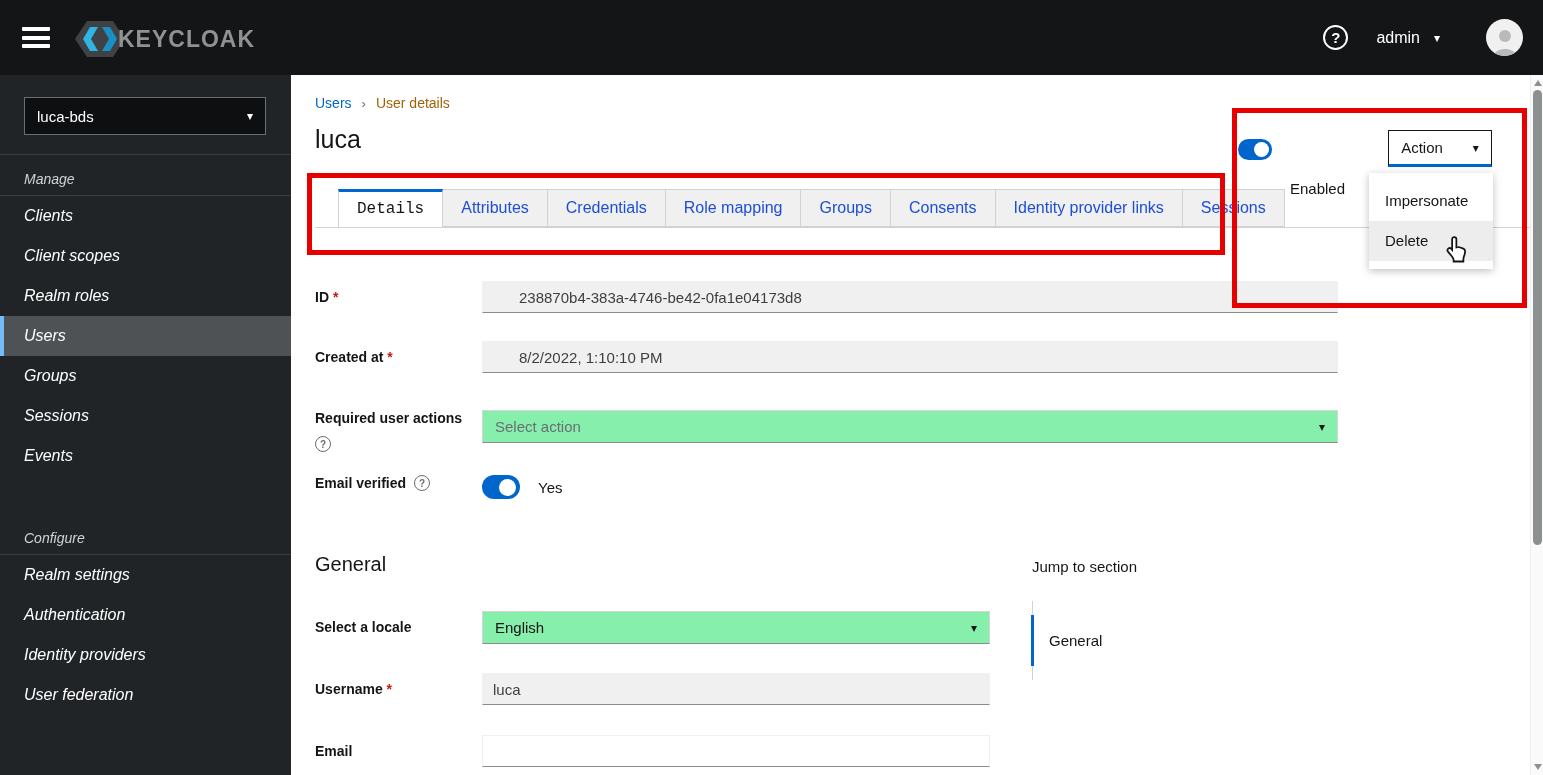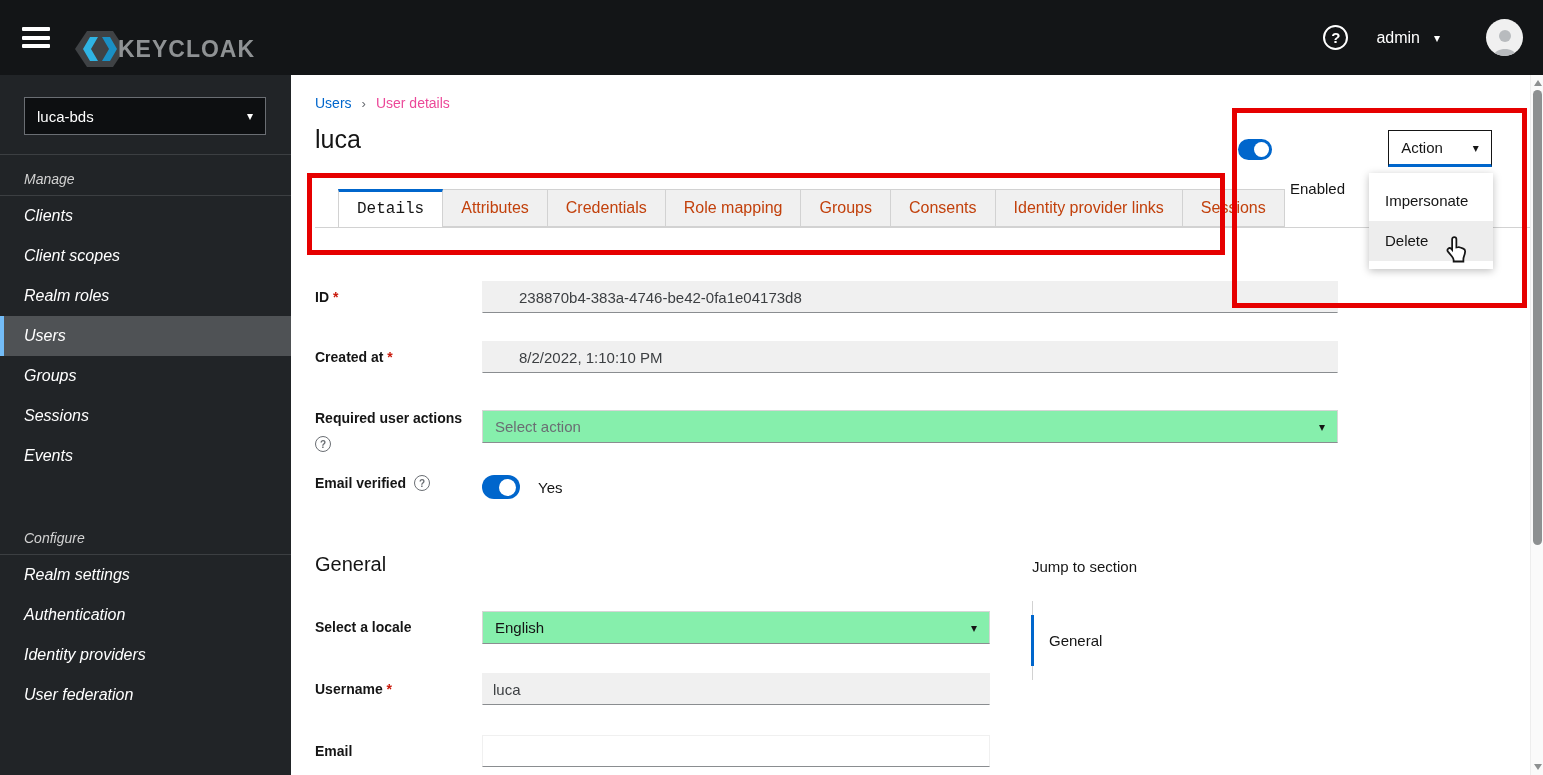--- a/index.html
+++ b/index.html
@@ -3,21 +3,21 @@
 <meta charset="utf-8">
 <style>
   * { margin:0; padding:0; box-sizing:border-box; }
   html,body { font-family:"Liberation Sans", sans-serif; }
   .screen { position:relative; width:1543px; height:775px; background:#fff; overflow:hidden; }
 
   
   .header { position:absolute; left:0; top:0; width:1543px; height:75px; background:#131517; z-index:10; }
   .hamburger { position:absolute; left:22px; top:27px; width:28px; height:21px; display:flex; flex-direction:column; justify-content:space-between; cursor:pointer; }
   .hamburger span { display:block; height:4px; background:#fff; border-radius:1px; }
-  .brand { position:absolute; left:74px; top:27px; display:flex; align-items:center; }
+  .brand { position:absolute; left:74px; top:17px; display:flex; align-items:center; }
   .brand-text { font-size:23px; font-weight:bold; letter-spacing:1px; color:#8f9294; margin-left:-8px; }
   .hdr-right { position:absolute; right:20px; top:0; height:75px; display:flex; align-items:center; gap:28px; }
   .help-circle { width:25px; height:25px; border:2px solid #fff; border-radius:50%; color:#fff; font-size:15px; font-weight:bold; display:flex; align-items:center; justify-content:center; }
   .hdr-user { display:flex; align-items:center; gap:14px; color:#fff; font-size:16px; }
   .caret-w { font-size:12px; color:#fff; }
   .avatar { width:37px; height:37px; border-radius:50%; background:#f0f0f0; overflow:hidden; display:flex; align-items:flex-end; justify-content:center; margin-left:18px; }
 
   
   .sidebar { position:absolute; left:0; top:75px; width:291px; height:700px; background:#212427; z-index:5; }
   .realm-box { position:absolute; left:24px; top:22px; width:242px; height:38px; background:#0d0f11; border:1px solid #6a6e73; color:#fff; font-size:15px; display:flex; align-items:center; justify-content:space-between; padding:0 12px; cursor:pointer; }
@@ -26,35 +26,35 @@
   .nav-title { padding:8px 0 8px 24px; color:#d2d2d2; font-size:14px; border-bottom:1px solid #3c3f42; }
   .nav-item { height:40px; line-height:40px; padding-left:24px; color:#fff; font-size:16px; cursor:pointer; }
   .nav-item.current { background:#4f5255; border-left:4px solid #73bcf7; padding-left:20px; }
   .nav-gap { height:46px; }
 
   
   .main { position:absolute; left:291px; top:75px; width:1240px; height:700px; background:#fff; }
   .breadcrumb { position:absolute; left:24px; top:20px; font-size:14px; display:flex; gap:10px; align-items:center; }
   .crumb-link { color:#0066cc; cursor:pointer; }
   .crumb-sep { color:#6a6e73; font-size:13px; }
-  .crumb-current { color:#ec4899; }
+  .crumb-current { color:#a16207; }
   .page-title { position:absolute; left:24px; top:50px; font-size:25px; font-weight:500; color:#151515; }
 
   
   .toggle { border-radius:11px; background:#0066cc; position:absolute; cursor:pointer; }
   .toggle .knob { position:absolute; background:#fff; border-radius:50%; }
   .tgl-enabled { left:947px; top:64px; width:34px; height:21px; }
   .tgl-enabled .knob { width:15px; height:15px; right:3px; top:3px; }
   .enabled-label { position:absolute; left:999px; top:66px; font-size:15px; color:#151515;margin-top:39px; }
   .action-btn { position:absolute; left:1097px; top:55px; width:104px; height:37px; background:#fff; border:1px solid #151515; border-bottom:3px solid #0066cc; font-size:15px; color:#151515; display:flex; align-items:center; justify-content:center; gap:30px; cursor:pointer; }
   .caret-d { font-size:12px; color:#151515; }
 
   
   .tabs { position:absolute; left:47px; top:114px; display:flex; height:38px; }
-  .tab { height:38px; line-height:36px; padding:0 18px; font-size:16px; background:#f0f0f0; color:#c2410c; border:1px solid #d2d2d2; border-left:none; cursor:pointer; }
+  .tab { height:38px; line-height:36px; padding:0 18px; font-size:16px; background:#f0f0f0; color:#1d4ed8; border:1px solid #d2d2d2; border-left:none; cursor:pointer; }
   .tab:first-child { border-left:1px solid #d2d2d2;font-family:Liberation Mono, monospace; }
   .tab.active { background:#fff; color:#151515; border-top:3px solid #0066cc; border-bottom:none; line-height:34px; }
   .tab-underline { position:absolute; left:24px; top:152px; width:1216px; border-bottom:1px solid #d2d2d2; }
 
   
   .form-row { position:absolute; left:24px; display:flex; align-items:center; }
   .f-label { width:167px; font-size:14px; font-weight:bold; color:#151515; align-self:flex-start; padding-top:8px; }
   .req::after { content:" *"; color:#c9190b; font-weight:bold; }
   .txt-input { height:32px; font-size:15px; color:#3c3f42; font-family:"Liberation Sans",sans-serif;
                border:1px solid #f0f0f0; border-bottom:1px solid #8a8d90; background:#fff; padding:0 10px; }

